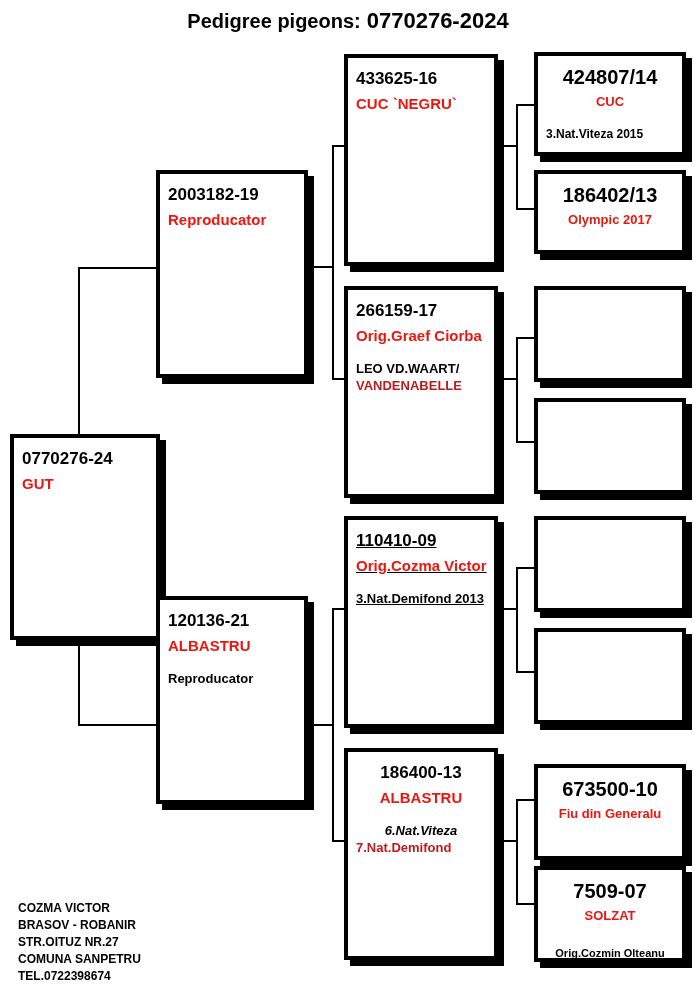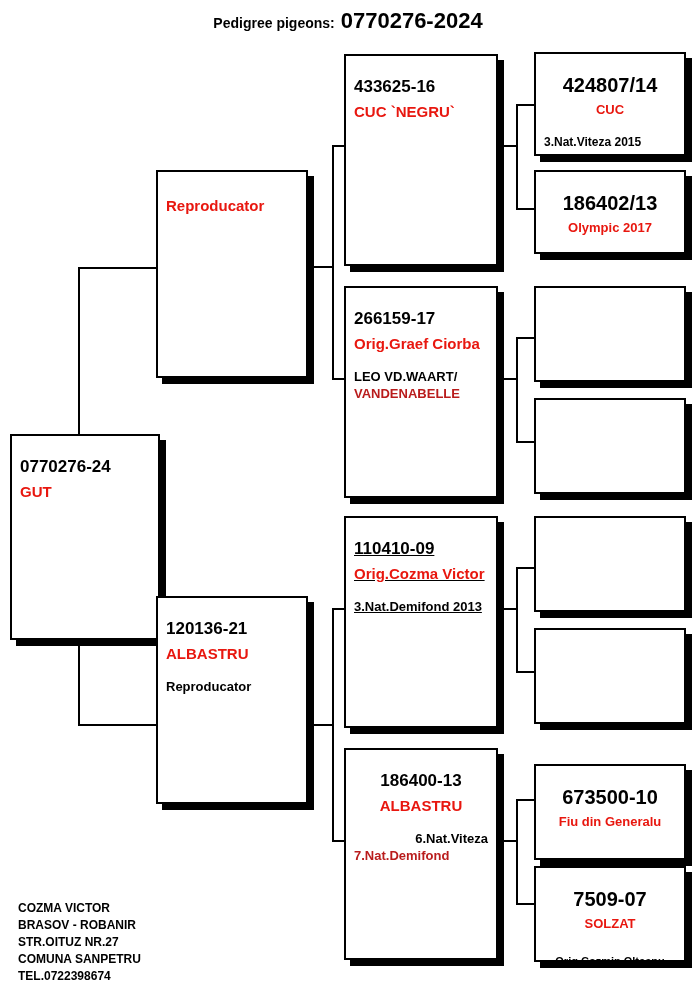--- a/index.html
+++ b/index.html
@@ -24,37 +24,37 @@
     position: absolute;
     left: 0;
     top: 8px;
     width: 696px;
     text-align: center;
     font-size: 21px;
     font-weight: bold;
     color: #000000;
     letter-spacing: 0px;
   }
-  .title .tlabel { font-size: 14px; }
+  .title .tlabel { font-size: 20px; }
   .title .tid { font-size: 22px; margin-left: 6px; }
 
   
   .ln {
     position: absolute;
     background: #000000;
   }
 
   
   .box {
     position: absolute;
     background: #ffffff;
-    border: 2px solid #000000;
+    border: 4px solid #000000;
     box-shadow: 6px 6px 0 0 #000000;
     box-sizing: border-box;
-    padding: 20px 8px 4px 8px;
+    padding: 10px 8px 4px 8px;
     overflow: hidden;
   }
   .box .l1 {
     font-size: 17px;
     font-weight: bold;
     color: #000000;
     line-height: 22px;
     white-space: nowrap;
   }
   .box .l2 {
@@ -141,20 +141,21 @@
   <div class="ln" style="left:498px; top:840px; width:20px; height:2px;"></div>
   <div class="ln" style="left:516px; top:799px; width:20px; height:2px;"></div>
   <div class="ln" style="left:516px; top:903px; width:20px; height:2px;"></div>
 
   <div class="box" style="left:10px; top:399px; width:150px; height:206px;margin-top:35px;">
     <div class="l1">0770276-24</div>
     <div class="l2">GUT</div>
   </div>
 
   <div class="box" style="left:156px; top:170px; width:152px; height:208px;">
+    <div class="l1">2003182-19</div>
     <div class="l2">Reproducator</div>
     <div class="l3"></div>
   </div>
 
   <div class="box" style="left:156px; top:596px; width:152px; height:208px;">
     <div class="l1">120136-21</div>
     <div class="l2">ALBASTRU</div>
     <div class="l3">Reproducator</div>
   </div>
 
@@ -175,21 +176,21 @@
   <div class="box" style="left:344px; top:516px; width:154px; height:212px;text-decoration:underline;">
     <div class="l1">110410-09</div>
     <div class="l2">Orig.Cozma Victor</div>
     <div class="l3">3.Nat.Demifond 2013</div>
     <div class="l4"></div>
   </div>
 
   <div class="box ctr" style="left:344px; top:748px; width:154px; height:212px;">
     <div class="l1">186400-13</div>
     <div class="l2">ALBASTRU</div>
-    <div class="l3" style="text-align:right;">6.Nat.Viteza</div>
+    <div class="l3" style="text-align:center;font-style:italic;">6.Nat.Viteza</div>
     <div class="l4" style="text-align:left;">7.Nat.Demifond</div>
   </div>
 
   <div class="box ctr small" style="left:534px; top:52px; width:152px; height:104px;">
     <div class="l1">424807/14</div>
     <div class="l2">CUC</div>
     <div class="l3" style="text-align:left;">3.Nat.Viteza 2015</div>
   </div>
 
   <div class="box ctr small" style="left:534px; top:170px; width:152px; height:84px;">

